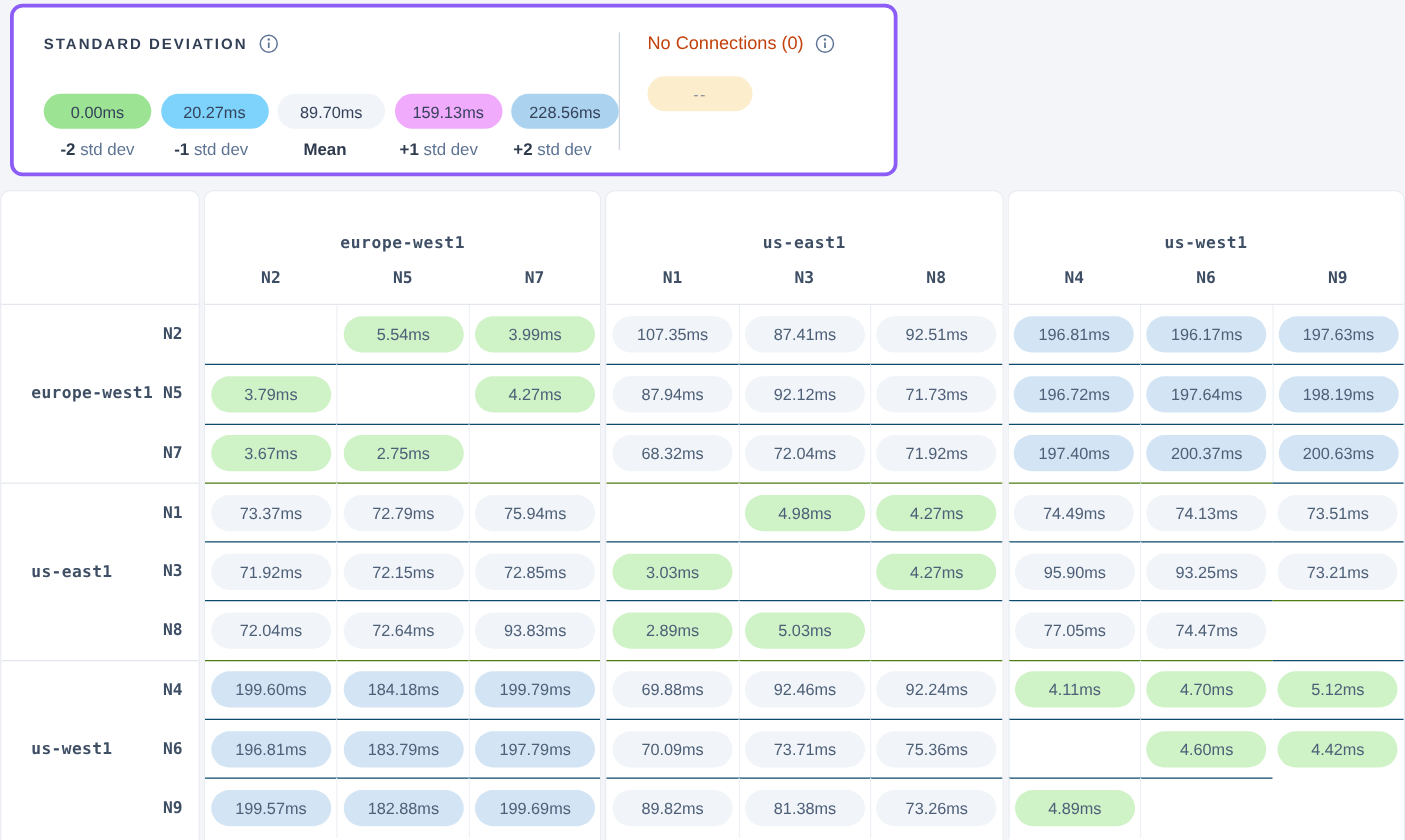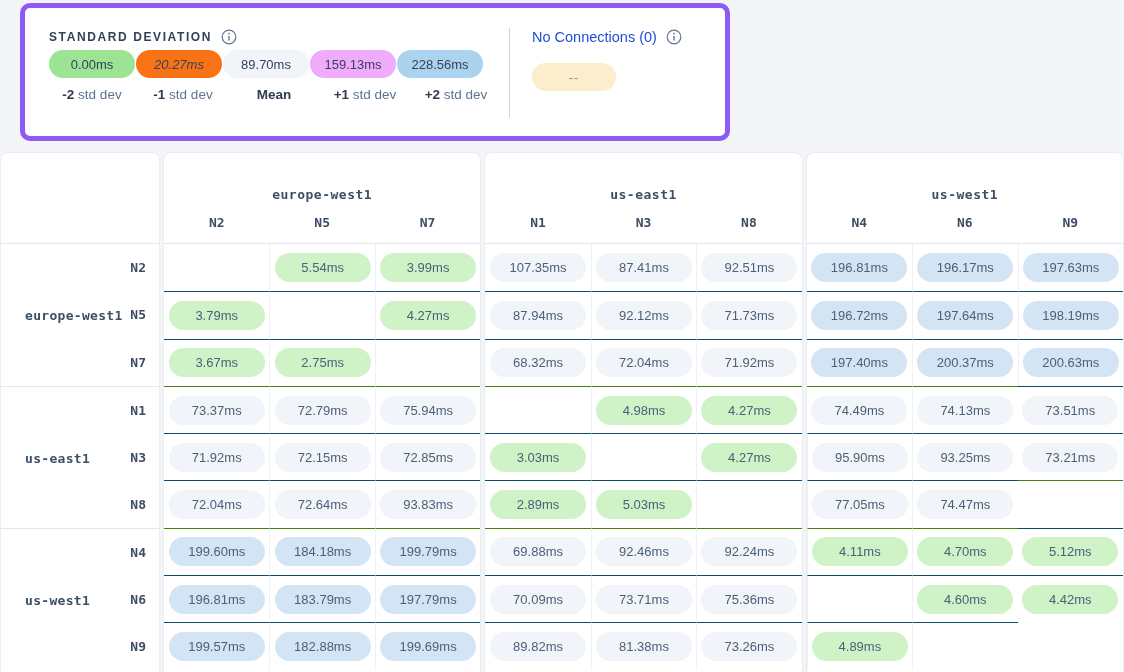--- a/index.html
+++ b/index.html
@@ -1,41 +1,41 @@
 <!DOCTYPE html>
 <html style="--c-green: #cff2c7; --c-neutral: #f1f4f8; --c-blue: #d3e5f4;"><head>
 <meta charset="utf-8">
 <style>
   * { margin:0; padding:0; box-sizing:border-box; }
   html,body { width:1124px; height:672px; overflow:hidden; }
   body { background:#f3f5f8; font-family:"Liberation Sans", sans-serif; position:relative; }
 
   
   .legend-card {
-    position:absolute; left:20px; top:3px; width:710px; height:138px;
-    background:#fff; border:5px solid #8b5cf6; border-radius:10px;
+    position:absolute; left:8px; top:3px; width:710px; height:138px;
+    background:#fff; border:3px solid #8b5cf6; border-radius:10px;
     display:flex;
   }
   .std-section { padding:20px 0 0 24px; width:484px; }
   .std-title-row { display:flex; align-items:center; gap:9px; height:18px; }
   .std-title { font-size:12px; font-weight:bold; letter-spacing:1.6px; color:#323f55; }
   .info-icon { color:#5f7596; display:inline-flex; cursor:pointer; }
-  .pill-row { display:flex; gap:1px; margin-top:4px; }
+  .pill-row { display:flex; gap:1px; margin-top:31px;justify-content:space-between; }
   .std-pill {
     width:86px; height:28px; border-radius:14px; display:flex;
     align-items:center; justify-content:center;
     font-size:13px; color:#35425a;
   }
   .label-row { display:flex; gap:5px; margin-top:9px; }
   .std-label { width:86px; text-align:center; font-size:13.5px; color:#5d7392; white-space:nowrap; }
   .std-label b { color:#2f3b4e; font-weight:bold; }
   .v-divider { width:1px; background:#cdd4de; margin:20px 0 18px 0; }
   .noconn-section { padding:20px 0 0 22px; }
   .noconn-title-row { display:flex; align-items:center; gap:9px; height:18px; }
-  .noconn-label { font-size:14.5px; color:#1d4ed8; }
+  .noconn-label { font-size:14.5px; color:#c2410c; }
   .noconn-pill {
     margin-top:17px; width:84px; height:28px; border-radius:14px;
     display:flex; align-items:center; justify-content:center;
     font-size:13px; color:#8d939c; letter-spacing:1px;
   }
 
   
   .matrix { position:absolute; top:152px; left:0; right:0; bottom:0; display:flex; gap:3px; }
   .panel { background:#fff; border:1px solid #e9ecf1; border-bottom:none; border-radius:8px 8px 0 0; overflow:hidden; }
   .label-panel { width:160px; flex:none; display:flex; flex-direction:column; }
@@ -78,21 +78,21 @@
       <span class="info-icon">
         <svg width="16" height="16" viewBox="0 0 16 16">
             <circle cx="8" cy="8" r="6.8" fill="none" stroke="currentColor" stroke-width="1.2"></circle>
             <line x1="8" y1="7" x2="8" y2="11.4" stroke="currentColor" stroke-width="1.4"></line>
             <circle cx="8" cy="4.6" r="0.95" fill="currentColor"></circle>
           </svg>
       </span>
     </div>
     <div class="pill-row" id="std-pills">
         <div class="std-pill" style="background: rgb(156, 227, 148);">0.00ms</div>
-        <div class="std-pill" style="background: #f97316; font-style: italic;">20.27ms</div>
+        <div class="std-pill" style="background: #7dd3fc;">20.27ms</div>
         <div class="std-pill" style="background: rgb(241, 244, 249);">89.70ms</div>
         <div class="std-pill" style="background: #f0abfc;">159.13ms</div>
         <div class="std-pill" style="background: rgb(171, 211, 240);">228.56ms</div>
       </div>
     <div class="label-row" id="std-labels">
         <div class="std-label"><b>-2</b> std dev</div>
         <div class="std-label"><b>-1</b> std dev</div>
         <div class="std-label"><b>Mean</b></div>
         <div class="std-label"><b>+1</b> std dev</div>
         <div class="std-label"><b>+2</b> std dev</div>

